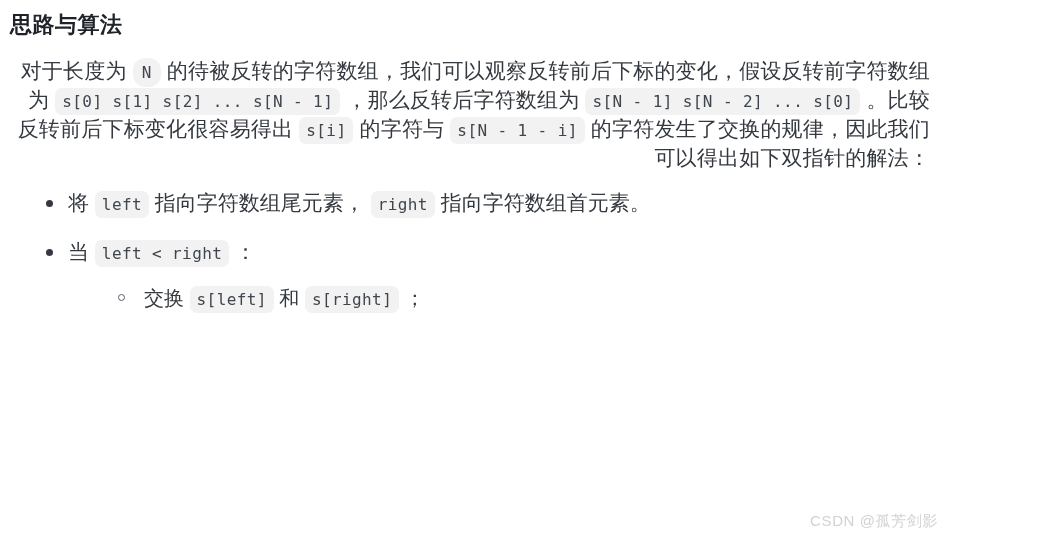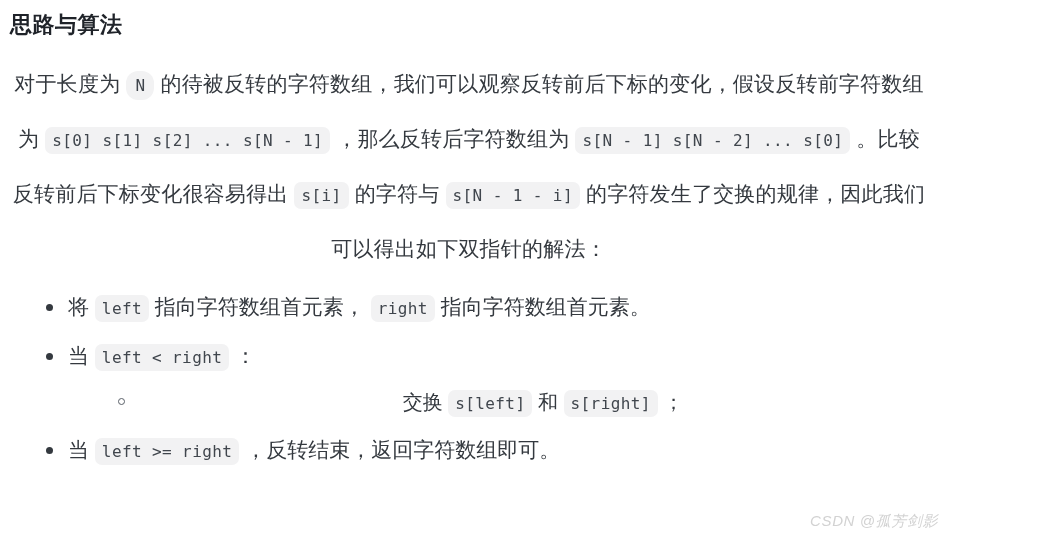--- a/index.html
+++ b/index.html
@@ -27,25 +27,25 @@
     font-size: 22px;
     font-weight: bold;
     color: #1f2329;
     letter-spacing: 0.5px;
     margin: 4px 0 0 4px;
     line-height: 1.4;
   }
 
   .para {
     font-size: 21px;
-    line-height: 53px;
+    line-height: 27px;
     color: #34393f;
     margin: 16px 12px 0 2px;
     letter-spacing: 0.2px;
-    text-align: center;
+    text-align: right;
   }
 
   code, .code {
     font-family: "DejaVu Sans Mono", "Liberation Mono", monospace;
     background: #f2f2f3;
     color: #40464d;
     font-size: 16px;
     padding: 4px 7px;
     border-radius: 7px;
     white-space: normal;
@@ -77,21 +77,20 @@
     width: 7px;
     height: 7px;
     border-radius: 50%;
     background: #34393f;
   }
 
   ul.lv2 {
     list-style: none;
     margin: 9px 0 0 0;
     padding: 0 0 0 50px;
-    text-align: center;
   }
   ul.lv2 > li {
     position: relative;
     font-size: 20px;
     line-height: 34px;
     color: #34393f;
     margin: 0 0 11px 0;
     padding-left: 26px;
   }
   ul.lv2 > li::before {
@@ -108,21 +107,20 @@
   }
 
   .watermark {
     position: absolute;
     right: 12px;
     bottom: 8px;
     font-size: 15px;
     color: #d2d2d2;
     letter-spacing: 0.6px;
     user-select: none;
-    font-style: italic;
   }
 </style>
 </head>
 <body>
 
 <div class="page">
 
   <h2 class="section-title">思路与算法</h2>
 
   <p class="para">
@@ -133,21 +131,20 @@
     <span>，那么反转后字符数组为</span>
     <code class="code">s[N - 1] s[N - 2] ... s[0]</code>
     <span>。比较反转前后下标变化很容易得出</span>
     <code class="code">s[i]</code>
     <span>的字符与</span>
     <code class="code">s[N - 1 - i]</code>
     <span>的字符发生了交换的规律，因此我们可以得出如下双指针的解法：</span>
   </p>
 
   <ul class="lv1" id="steps-list">
-      <li><span>将</span> <code class="code">left</code> <span>指向字符数组首元素，</span> <code class="code">right</code> <span>指向字符数组首元素。</span> </li>
+      <li><span>将</span> <code class="code">left</code> <span>指向字符数组尾元素，</span> <code class="code">right</code> <span>指向字符数组首元素。</span> </li>
       <li><span>当</span> <code class="code">left &lt; right</code> <span>：</span> <ul class="lv2">
           <li><span>交换</span> <code class="code">s[left]</code> <span>和</span> <code class="code">s[right]</code> <span>；</span> </li>
         </ul></li>
-      <li><span>当</span> <code class="code">left &gt;= right</code> <span>，反转结束，返回字符数组即可。</span> </li>
     </ul>
 
   <div class="watermark">CSDN @孤芳剑影</div>
 </div>
 
 </body></html>

